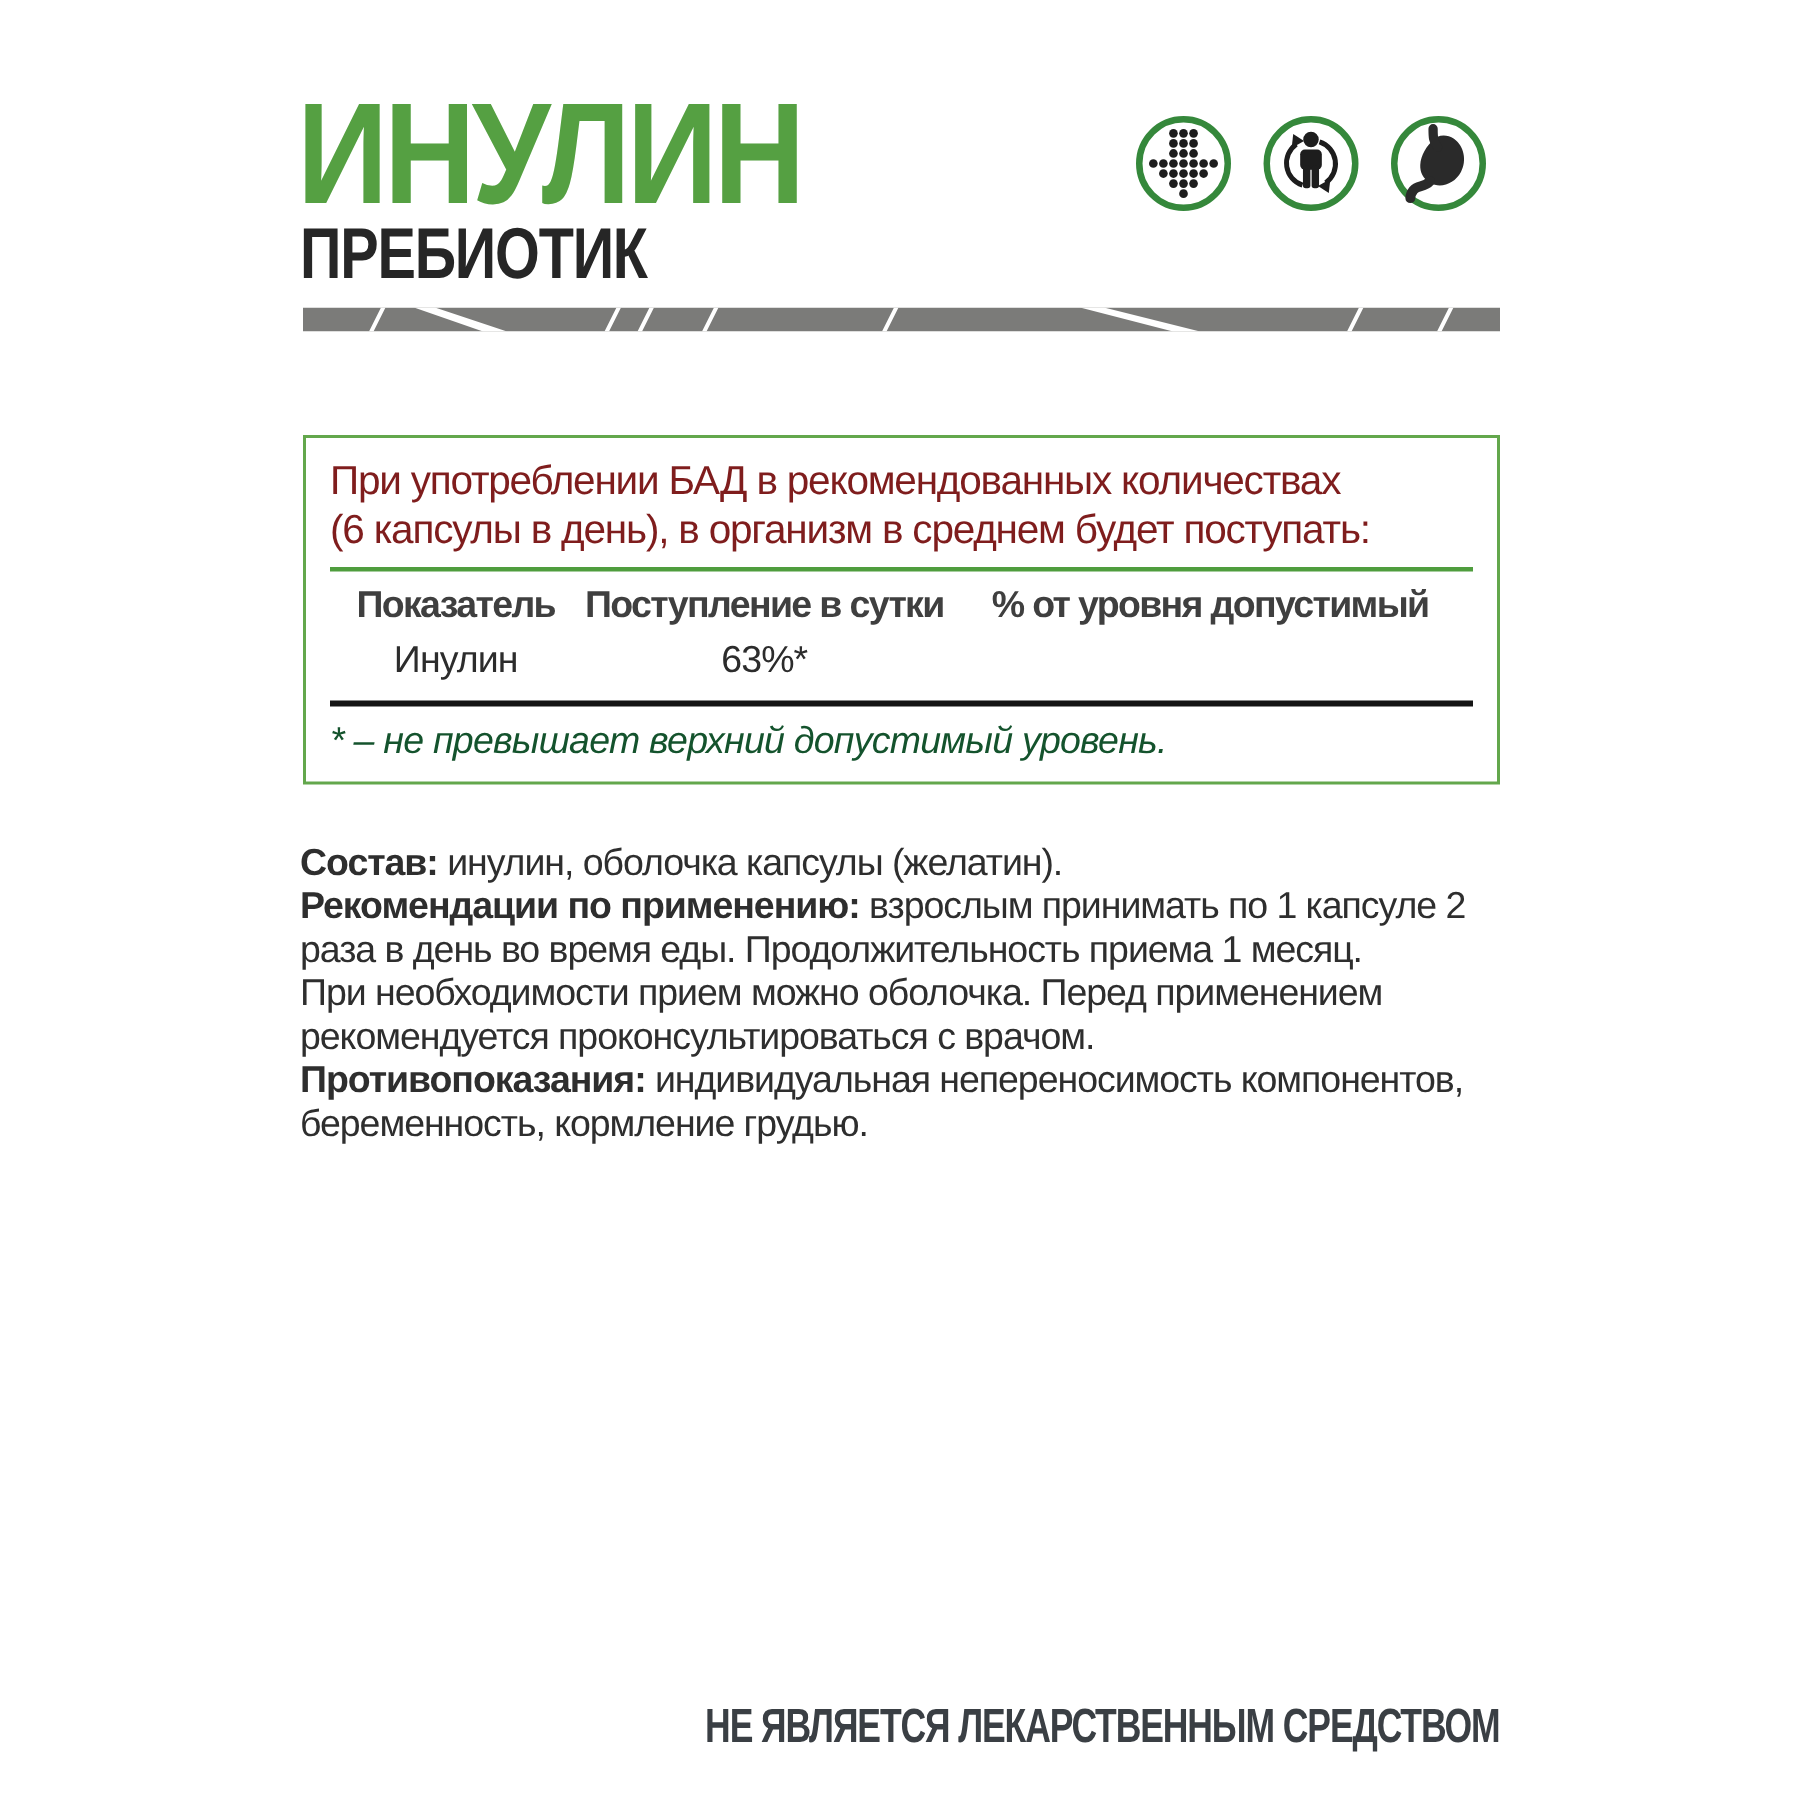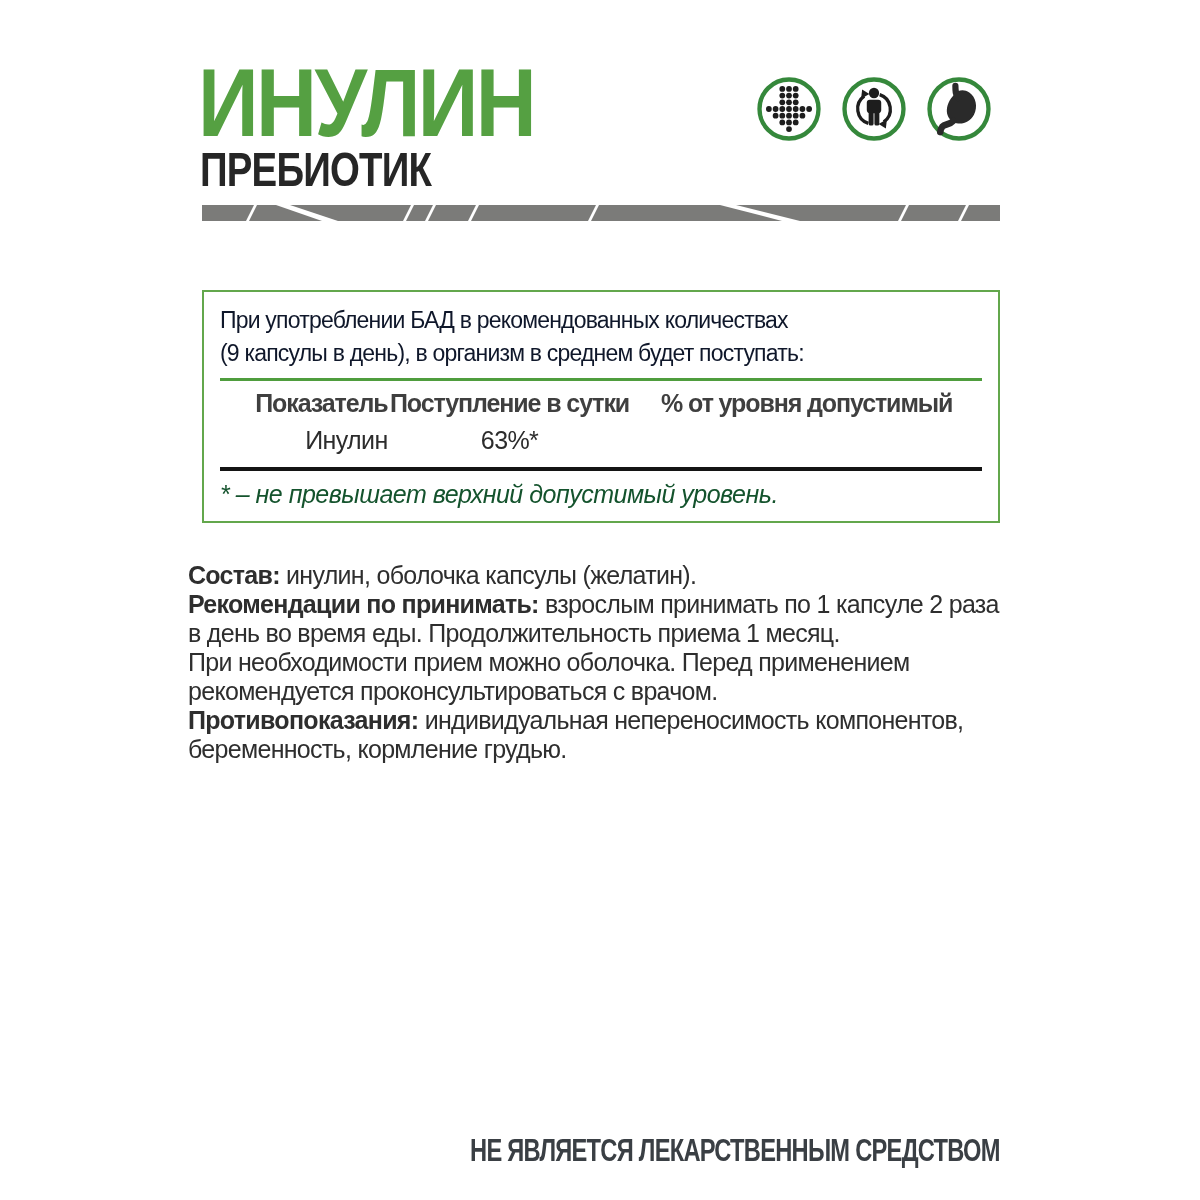--- a/index.html
+++ b/index.html
@@ -39,35 +39,35 @@
   
   .graybar{left:202px;top:205px;width:798px;height:16px;}
 
   
   .info-box{
     left:202px;top:290px;width:798px;
     border:2px solid var(--border-green);
     padding:12px 16px 12px 16px;
   }
   .intro-line{
-    font-size:23px;line-height:33px;letter-spacing:-0.8px;color:#0f172a;
+    font-size:27px;line-height:33px;letter-spacing:-0.8px;color:#7f1d1d;
     white-space:nowrap;
   }
   .green-rule{height:3px;background:var(--rule-green);margin:8px 0 5px 0;}
   .tbl-row{display:grid;grid-template-columns:22% 32% 46%;align-items:baseline;}
   .tbl-head{font-size:25px;font-weight:700;letter-spacing:-1.1px;color:var(--ink-soft);padding:3px 0 6px 0;white-space:nowrap;}
   .tbl-data{font-size:25px;letter-spacing:-0.6px;color:#2c2c2c;padding:2px 0 12px 0;}
-  .c-left{text-align:right;}
+  .c-left{text-align:center;}
   .c-center{text-align:center;}
   .black-rule{height:4px;background:#141414;margin:0 0 9px 0;}
   .footnote{font-size:25px;font-style:italic;letter-spacing:-0.5px;color:#14532d;}
 
   
   .body-text{
-    left:188px;top:561px;width:820px;
+    left:200px;top:561px;width:820px;
     font-size:25px;line-height:29px;letter-spacing:-0.7px;color:#2e2e2e;
   }
   .body-text b{font-weight:700;}
 
   
   .disclaimer{
     right:200px;top:1132px;
     font-size:32px;font-weight:700;letter-spacing:-1px;color:var(--disclaimer);
     transform:scaleX(0.74);transform-origin:right top;white-space:nowrap;
   }
@@ -151,21 +151,21 @@
       <polygon points="386,16 394,0 397,0 389,16"></polygon>
       <polygon points="518,0 534,0 598,16 580,16"></polygon>
       <polygon points="696,16 704,0 707,0 699,16"></polygon>
       <polygon points="756,16 764,0 767,0 759,16"></polygon>
     </g>
   </svg>
 </div>
 
 <div class="abs info-box">
   <div class="intro-line">При употреблении БАД в рекомендованных количествах</div>
-  <div class="intro-line">(9 капсулы в день), в организм в среднем будет поступать:</div>
+  <div class="intro-line">(6 капсулы в день), в организм в среднем будет поступать:</div>
   <div class="green-rule"></div>
 
   <div class="tbl-row tbl-head">
     <div class="c-left">Показатель</div>
     <div class="c-center">Поступление в сутки</div>
     <div class="c-center">% от уровня допустимый</div>
   </div>
 
   <div class="tbl-row tbl-data">
     <div class="c-left">Инулин</div>
@@ -174,21 +174,21 @@
 
   <div class="black-rule"></div>
   <div class="footnote">* – не превышает верхний допустимый уровень.</div>
 </div>
 
 <div class="abs body-text">
   <div>
     <b>Состав:</b><span> инулин, оболочка капсулы (желатин).</span>
   </div>
   <div>
-    <b>Рекомендации по принимать:</b><span> взрослым принимать по 1 капсуле 2 раза в день во время еды. Продолжительность приема 1 месяц.</span>
+    <b>Рекомендации по применению:</b><span> взрослым принимать по 1 капсуле 2 раза в день во время еды. Продолжительность приема 1 месяц.</span>
   </div>
   <div>
     <b></b><span>При необходимости прием можно оболочка. Перед применением рекомендуется проконсультироваться с врачом.</span>
   </div>
   <div>
     <b>Противопоказания:</b><span> индивидуальная непереносимость компонентов, беременность, кормление грудью.</span>
   </div>
 </div>
 
 <div class="abs disclaimer">НЕ ЯВЛЯЕТСЯ ЛЕКАРСТВЕННЫМ СРЕДСТВОМ</div>

